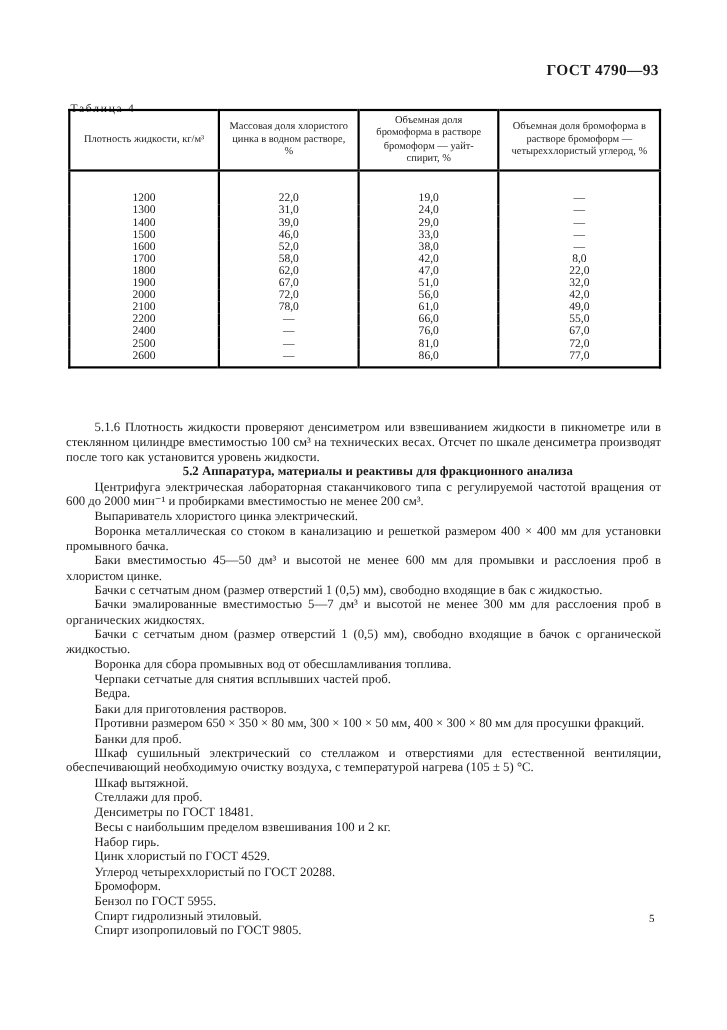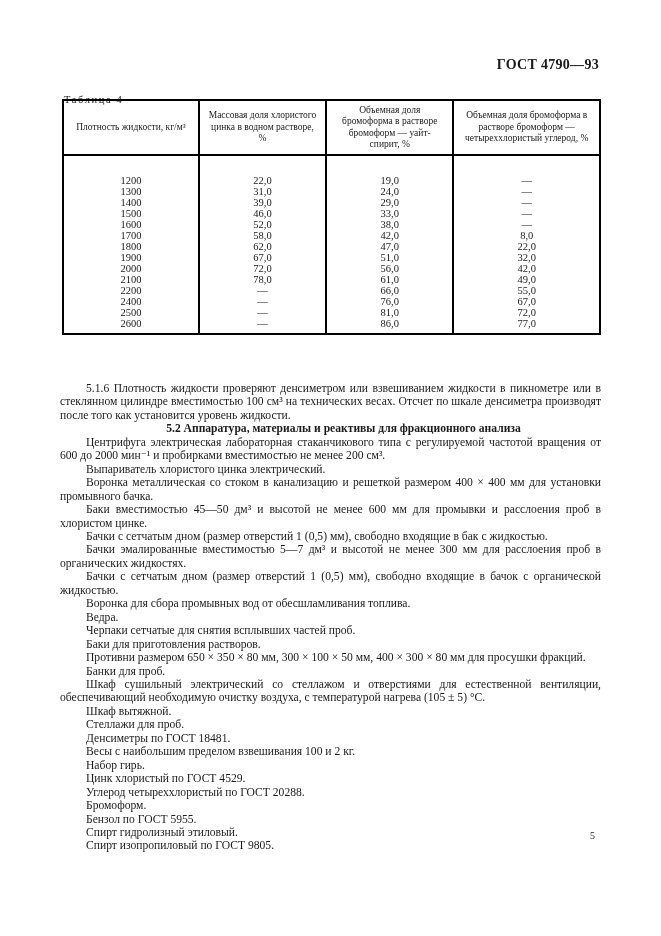--- a/index.html
+++ b/index.html
@@ -176,22 +176,22 @@
     <p>5.1.6  Плотность жидкости проверяют денсиметром или взвешиванием жидкости в пикнометре или в  стеклянном цилиндре вместимостью 100 см³ на технических весах. Отсчет по шкале денсиметра производят после того как установится уровень жидкости.</p>
     <p class="bold">5.2  Аппаратура, материалы и реактивы для фракционного анализа</p>
     <p>Центрифуга электрическая лабораторная стаканчикового типа с регулируемой частотой вращения от 600 до 2000 мин⁻¹ и пробирками вместимостью не менее 200 см³.</p>
     <p>Выпариватель хлористого цинка электрический.</p>
     <p>Воронка металлическая со стоком в канализацию и решеткой размером 400 × 400 мм для установки промывного бачка.</p>
     <p>Баки вместимостью 45—50 дм³ и высотой не менее 600 мм для промывки и расслоения проб в хлористом цинке.</p>
     <p>Бачки с сетчатым дном (размер отверстий 1 (0,5)  мм), свободно входящие в бак с жидкостью.</p>
     <p>Бачки эмалированные вместимостью 5—7 дм³ и высотой не менее 300 мм для расслоения проб в органических жидкостях.</p>
     <p>Бачки с сетчатым дном (размер отверстий 1 (0,5)  мм), свободно входящие в бачок с органической жидкостью.</p>
     <p>Воронка для сбора промывных вод от обесшламливания топлива.</p>
+    <p>Черпаки сетчатые для снятия всплывших частей проб.</p>
     <p>Ведра.</p>
-    <p>Черпаки сетчатые для снятия всплывших частей проб.</p>
     <p>Баки для приготовления растворов.</p>
     <p>Противни размером 650 × 350 × 80 мм, 300 × 100 × 50 мм,  400 × 300 × 80 мм для просушки фракций.</p>
     <p>Банки для проб.</p>
     <p>Шкаф сушильный электрический со стеллажом и отверстиями для естественной вентиляции, обеспечивающий необходимую очистку воздуха, с температурой нагрева (105 ± 5) °С.</p>
     <p>Шкаф вытяжной.</p>
     <p>Стеллажи для проб.</p>
     <p>Денсиметры по ГОСТ 18481.</p>
     <p>Весы с наибольшим пределом взвешивания 100 и 2 кг.</p>
     <p>Набор гирь.</p>
     <p>Цинк хлористый по ГОСТ 4529.</p>

